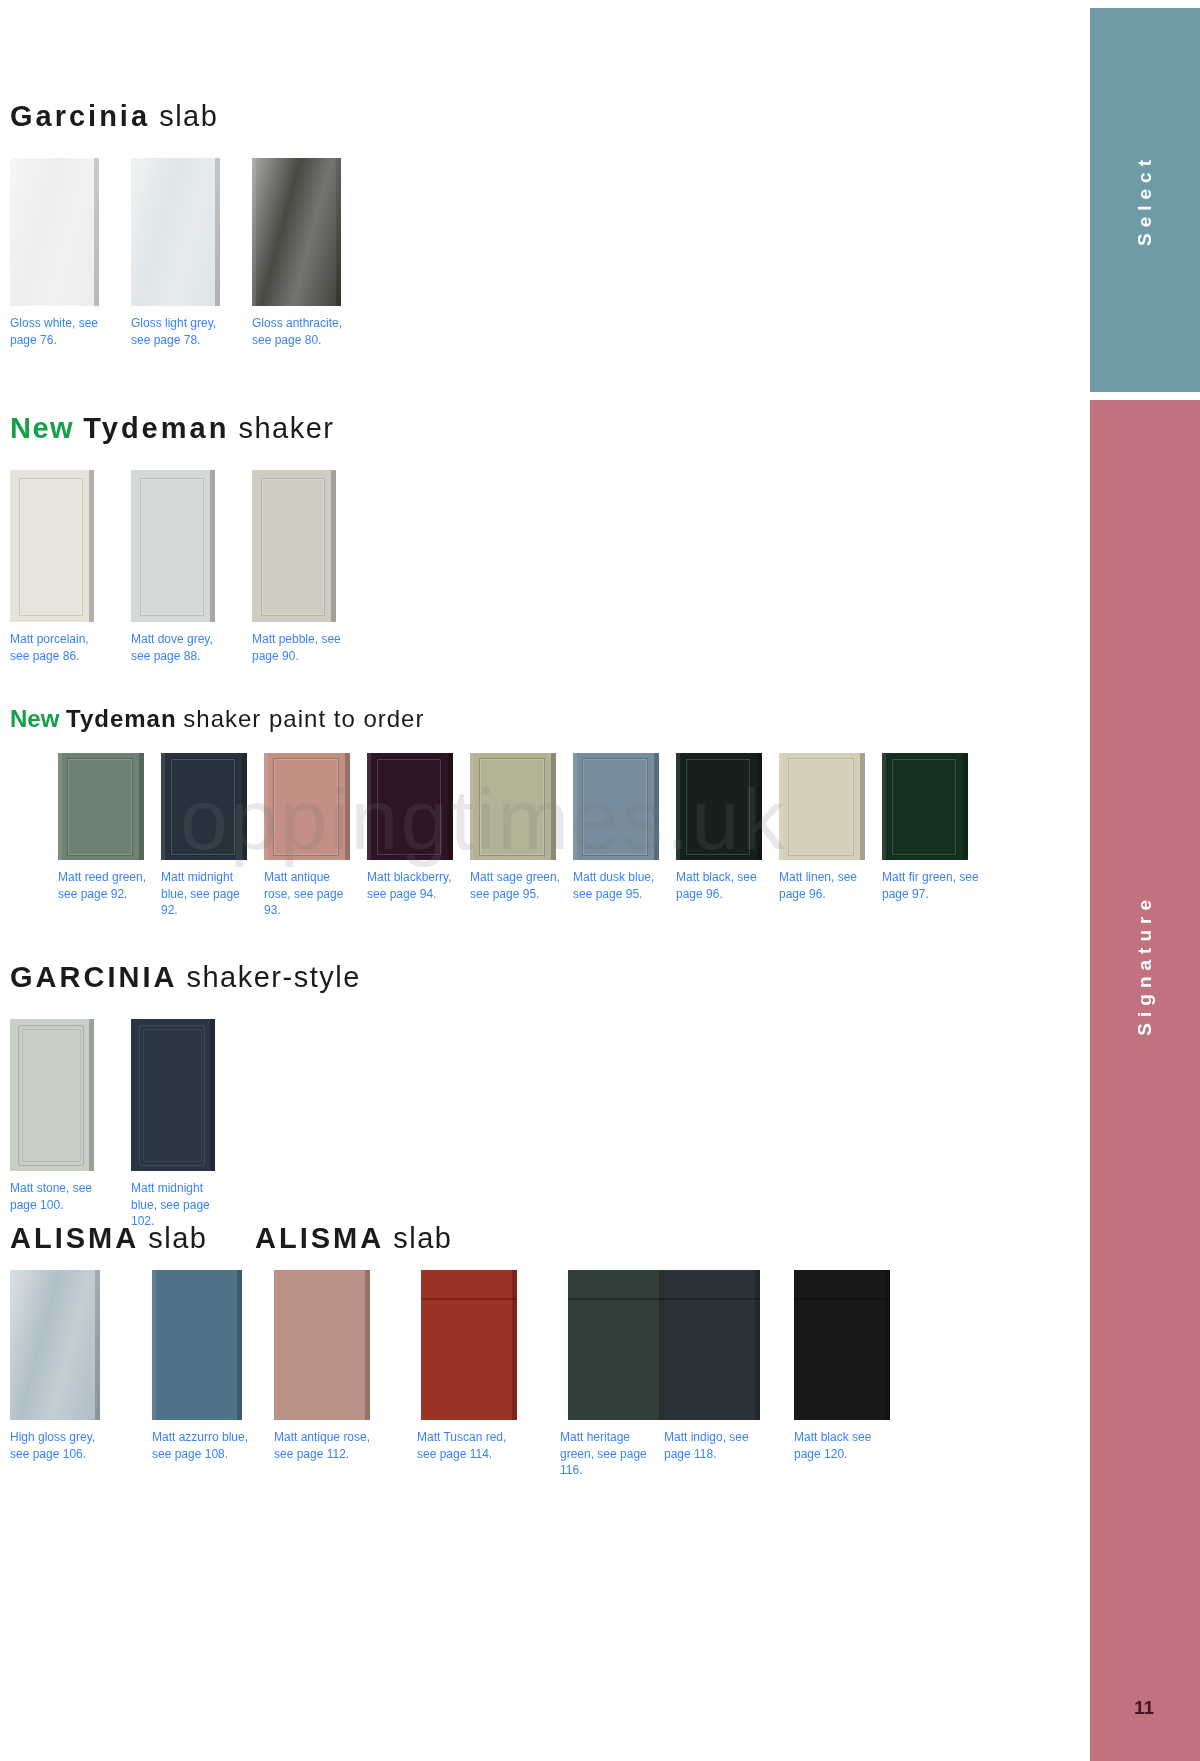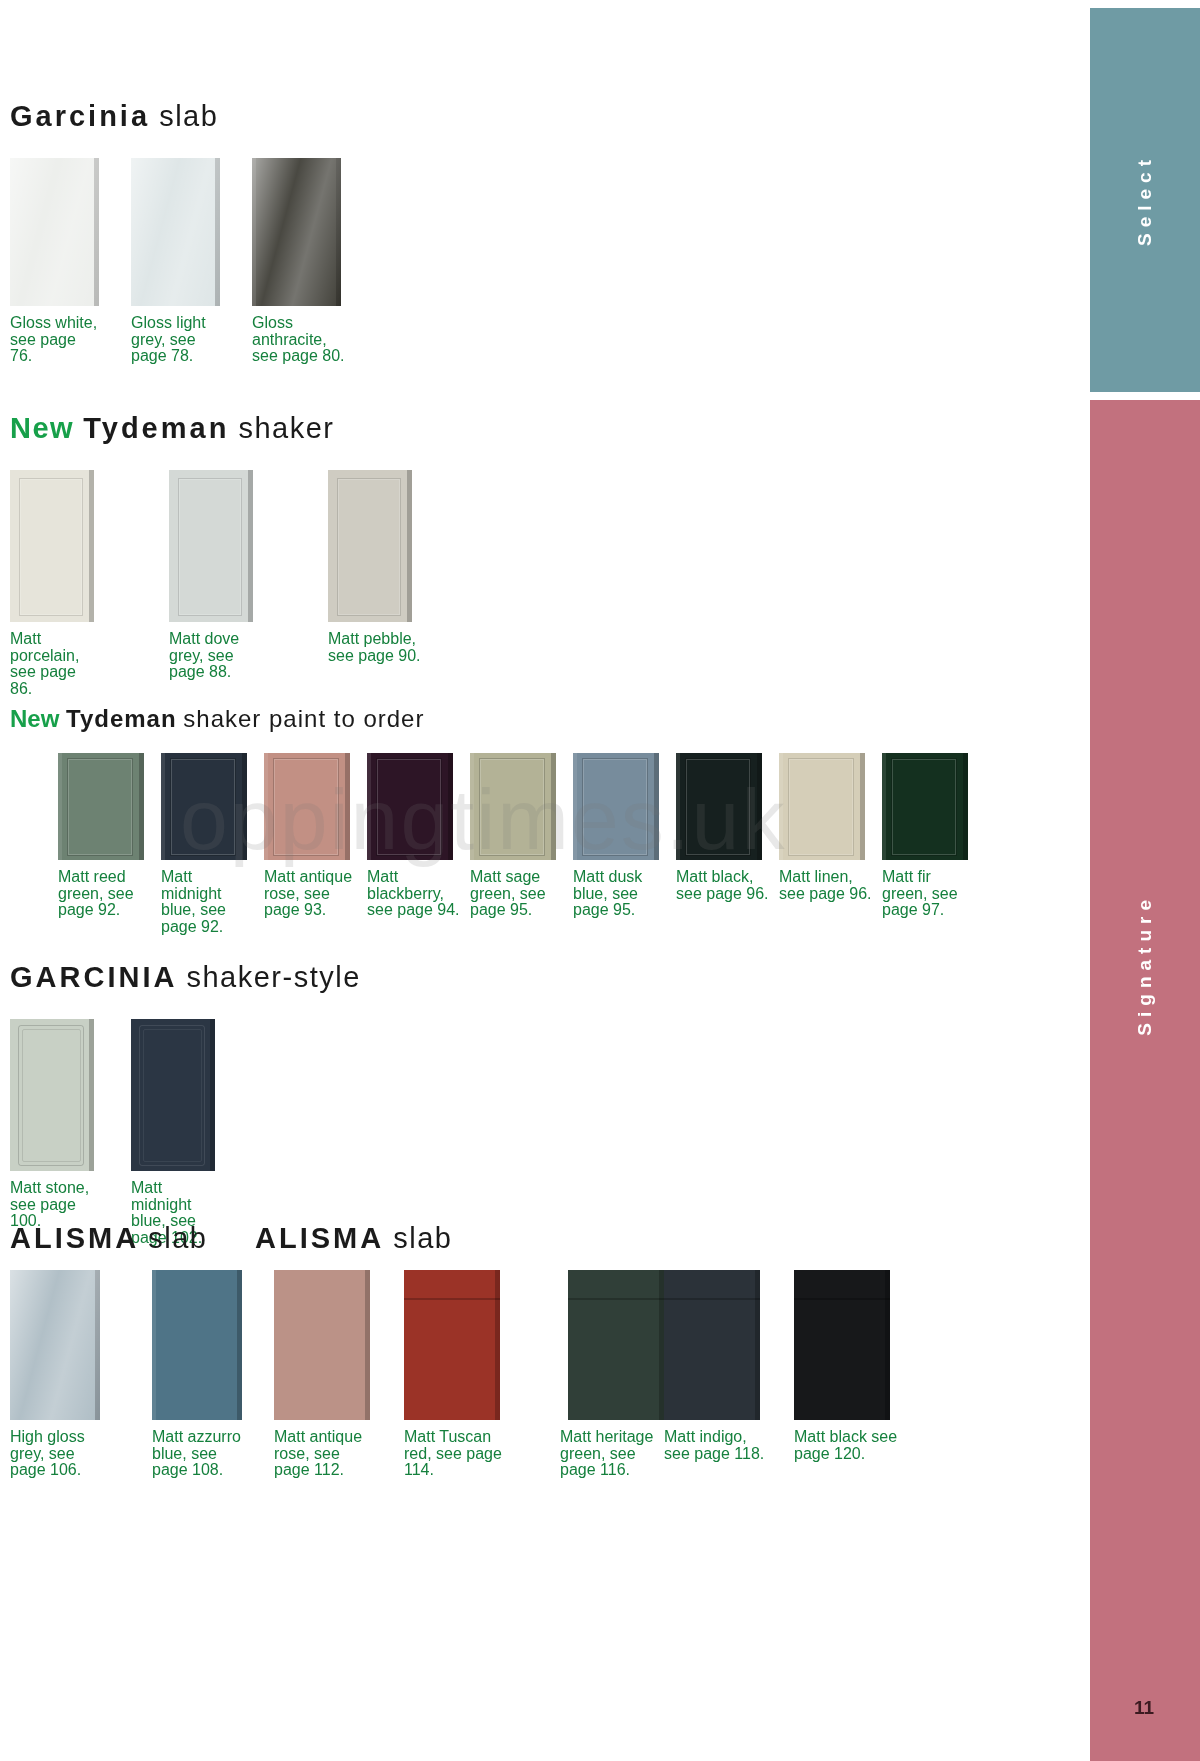--- a/index.html
+++ b/index.html
@@ -115,23 +115,23 @@
     position:absolute;left:0;right:0;height:2px;
     background:rgba(0,0,0,0.22);
   }
   .gloss::after{
     content:"";position:absolute;left:0;top:0;right:0;bottom:0;
     background:linear-gradient(105deg,rgba(255,255,255,0.55) 0%,rgba(255,255,255,0.05) 38%,rgba(255,255,255,0.28) 62%,rgba(255,255,255,0.0) 100%);
     pointer-events:none;
   }
 
   .caption{
-    font-size:16px;
+    font-size:12px;
     line-height:16.5px;
-    color:#15803d;
+    color:#3b82f6;
     margin-top:9px;
     font-weight:400;
   }
 
   .watermark{
     position:absolute;
     left:180px;top:770px;
     font-size:86px;
     color:rgba(120,120,120,0.17);
     letter-spacing:2px;
@@ -186,21 +186,21 @@
         </div>
       </div>
     </div>
 
     <div class="section" style="top:412px;left:0;">
       <h2 class="heading">
         <span class="new">New</span>
         <span class="bold">Tydeman</span>
         <span class="light">shaker</span>
       </h2>
-      <div class="row" style="margin-top:25px;gap:38px;">
+      <div class="row" style="margin-top:25px;">
         <div class="swatch-cell" style="width:121px;">
           <div class="door shaker shaker-light" style="width:84px;height:152px;background:#e6e4da;">
             <div class="panel"></div>
               <div class="edge"></div>
           </div>
           <div class="caption" style="width:92px;">Matt porcelain, see page 86.</div>
         </div>
         <div class="swatch-cell" style="width:121px;">
           <div class="door shaker shaker-light" style="width:84px;height:152px;background:#d4d9d6;">
             <div class="panel"></div>
@@ -366,21 +366,21 @@
           <div class="caption" style="width:98px;">Matt azzurro blue, see page 108.</div>
         </div>
 
         <div class="swatch-cell" style="width:130px;">
           <div class="door" style="width:96px;height:150px;background:#bb9287;">
             <div class="edge"></div>
           </div>
           <div class="caption" style="width:104px;">Matt antique rose, see page 112.</div>
         </div>
 
-        <div class="swatch-cell" style="width:130px;">
+        <div class="swatch-cell" style="width:130px;align-items:center;">
           <div class="door" style="width:96px;height:150px;background:#9b3327;">
             <div class="drawerline" style="top:28px;"></div>
               <div class="edge"></div>
           </div>
           <div class="caption" style="width:104px;">Matt Tuscan red, see page 114.</div>
         </div>
 
         <div class="swatch-cell" style="width:130px;align-items:flex-end;">
           <div class="door" style="width:96px;height:150px;background:#303f38;">
             <div class="drawerline" style="top:28px;"></div>

